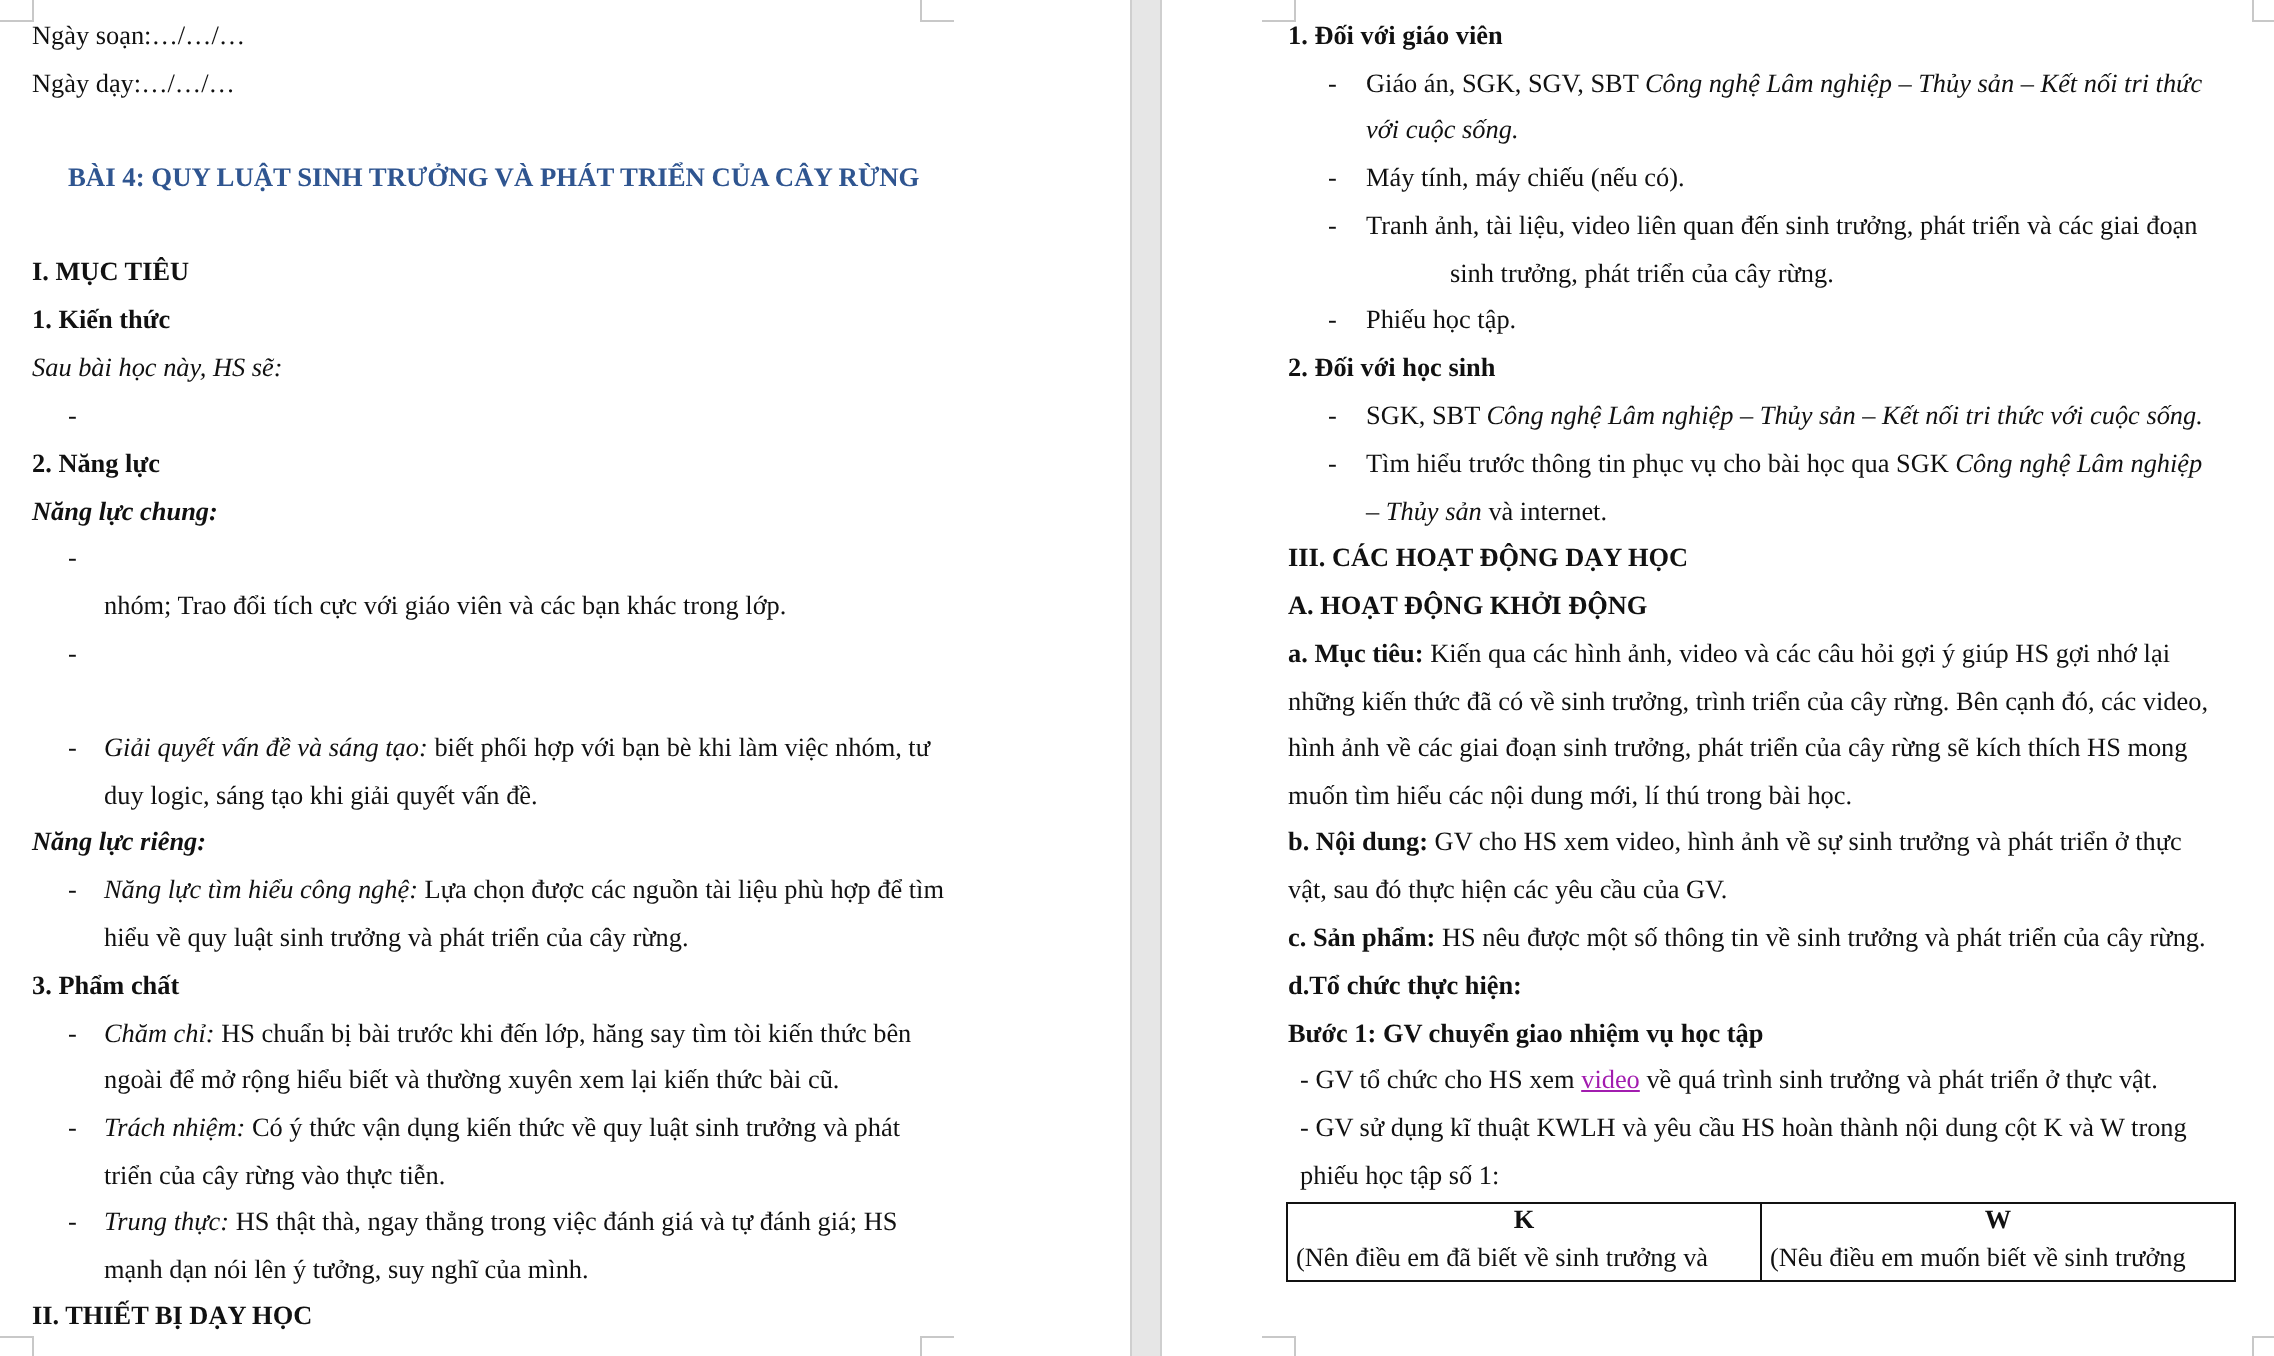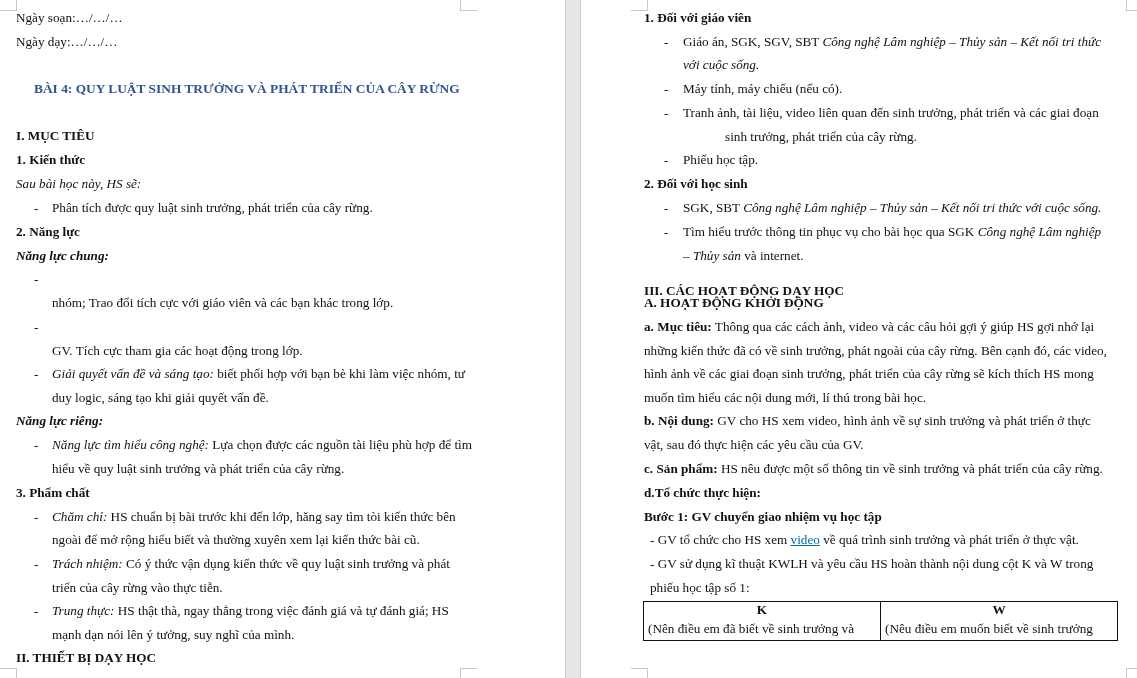--- a/index.html
+++ b/index.html
@@ -20,21 +20,21 @@
     border-left:1px solid #cfcfcf; border-right:1px solid #cfcfcf;
     box-sizing:border-box;
   }
   .crop { position:absolute; border-color:#c8c8c8; border-style:solid; border-width:0; }
   .line {
     position:absolute; white-space:nowrap; font-size:13.2px; line-height:16px;
   }
   .b { font-weight:bold; }
   .i { font-style:italic;text-align:center; }
   .title { color:#2f5590; font-weight:bold; font-size:13.4px; }
-  a.link { color:#0369a1; text-decoration:underline; }
+  a.link { color:#a21caf; text-decoration:underline; }
   table.kw {
     position:absolute; left:643px; top:601px; width:475px;
     border-collapse:collapse; font-size:13.2px;
   }
   table.kw td {
     border:1.5px solid #111; padding:0 4px; vertical-align:top; line-height:22px;
     width:50%;
   }
   .th { text-align:center; font-weight:bold; line-height:16px; display:block; }
 </style>
@@ -50,30 +50,28 @@
   <div class="line" style="left:16px;top:10px;">Ngày soạn:…/…/…</div>
   <div class="line" style="left:16px;top:34px;">Ngày dạy:…/…/…</div>
 
   <div class="line title" style="left:34px;top:81px;">BÀI 4: QUY LUẬT SINH TRƯỞNG VÀ PHÁT TRIỂN CỦA CÂY RỪNG</div>
 
   <div class="line b" style="left:16px;top:128px;">I. MỤC TIÊU</div>
   <div class="line b" style="left:16px;top:152px;">1. Kiến thức</div>
   <div class="line i" style="left:16px;top:176px;">Sau bài học này, HS sẽ:</div>
 
   <div class="line" style="left:34px;top:200px;">-</div>
-  <div class="line" style="left:52px;top:200px;">Phân tích được quy luật sinh trưởng, phát triển của cây rừng.</div>
 
   <div class="line b" style="left:16px;top:224px;">2. Năng lực</div>
   <div class="line b i" style="left:16px;top:248px;">Năng lực chung:</div>
 
   <div class="line" style="left:34px;top:271px;">-</div>
   <div class="line" style="left:52px;top:295px;">nhóm; Trao đổi tích cực với giáo viên và các bạn khác trong lớp.</div>
 
   <div class="line" style="left:34px;top:319px;">-</div>
-  <div class="line" style="left:52px;top:343px;">GV. Tích cực tham gia các hoạt động trong lớp.</div>
 
   <div class="line" style="left:34px;top:366px;">-</div>
   <div class="line" style="left:52px;top:366px;"><span class="i">Giải quyết vấn đề và sáng tạo:</span><span> biết phối hợp với bạn bè khi làm việc nhóm, tư</span></div>
   <div class="line" style="left:52px;top:390px;">duy logic, sáng tạo khi giải quyết vấn đề.</div>
 
   <div class="line b i" style="left:16px;top:413px;">Năng lực riêng:</div>
 
   <div class="line" style="left:34px;top:437px;">-</div>
   <div class="line" style="left:52px;top:437px;"><span class="i">Năng lực tìm hiểu công nghệ:</span><span> Lựa chọn được các nguồn tài liệu phù hợp để tìm</span></div>
   <div class="line" style="left:52px;top:461px;">hiểu về quy luật sinh trưởng và phát triển của cây rừng.</div>
@@ -122,25 +120,25 @@
 
 <div class="line b" style="left:644px;top:176px;">2. Đối với học sinh</div>
 
 <div class="line" style="left:664px;top:200px;">-</div>
 <div class="line" style="left:683px;top:200px;"><span>SGK, SBT </span><span class="i">Công nghệ Lâm nghiệp – Thủy sản – Kết nối tri thức với cuộc sống.</span></div>
 
 <div class="line" style="left:664px;top:224px;">-</div>
 <div class="line" style="left:683px;top:224px;"><span>Tìm hiểu trước thông tin phục vụ cho bài học qua SGK </span><span class="i">Công nghệ Lâm nghiệp</span></div>
 <div class="line" style="left:683px;top:248px;"><span class="i">– Thủy sản</span><span> và internet.</span></div>
 
-<div class="line b" style="left:644px;top:271px;margin-top:12px;">III. CÁC HOẠT ĐỘNG DẠY HỌC</div>
+<div class="line b" style="left:644px;top:271px;">III. CÁC HOẠT ĐỘNG DẠY HỌC</div>
 <div class="line b" style="left:644px;top:295px;">A. HOẠT ĐỘNG KHỞI ĐỘNG</div>
 
-<div class="line" style="left:644px;top:319px;"><span class="b">a. Mục tiêu:</span><span> Thông qua các cách ảnh, video và các câu hỏi gợi ý giúp HS gợi nhớ lại</span></div>
-<div class="line" style="left:644px;top:343px;">những kiến thức đã có về sinh trưởng, phát ngoài của cây rừng. Bên cạnh đó, các video,</div>
+<div class="line" style="left:644px;top:319px;"><span class="b">a. Mục tiêu:</span><span> Kiến qua các hình ảnh, video và các câu hỏi gợi ý giúp HS gợi nhớ lại</span></div>
+<div class="line" style="left:644px;top:343px;">những kiến thức đã có về sinh trưởng, trình triển của cây rừng. Bên cạnh đó, các video,</div>
 <div class="line" style="left:644px;top:366px;">hình ảnh về các giai đoạn sinh trưởng, phát triển của cây rừng sẽ kích thích HS mong</div>
 <div class="line" style="left:644px;top:390px;">muốn tìm hiểu các nội dung mới, lí thú trong bài học.</div>
 
 <div class="line" style="left:644px;top:413px;"><span class="b">b. Nội dung:</span><span> GV cho HS xem video, hình ảnh về sự sinh trưởng và phát triển ở thực</span></div>
 <div class="line" style="left:644px;top:437px;">vật, sau đó thực hiện các yêu cầu của GV.</div>
 
 <div class="line" style="left:644px;top:461px;"><span class="b">c. Sản phẩm:</span><span> HS nêu được một số thông tin về sinh trưởng và phát triển của cây rừng.</span></div>
 
 <div class="line b" style="left:644px;top:485px;">d.Tổ chức thực hiện:</div>
 <div class="line b" style="left:644px;top:509px;">Bước 1: GV chuyển giao nhiệm vụ học tập</div>

